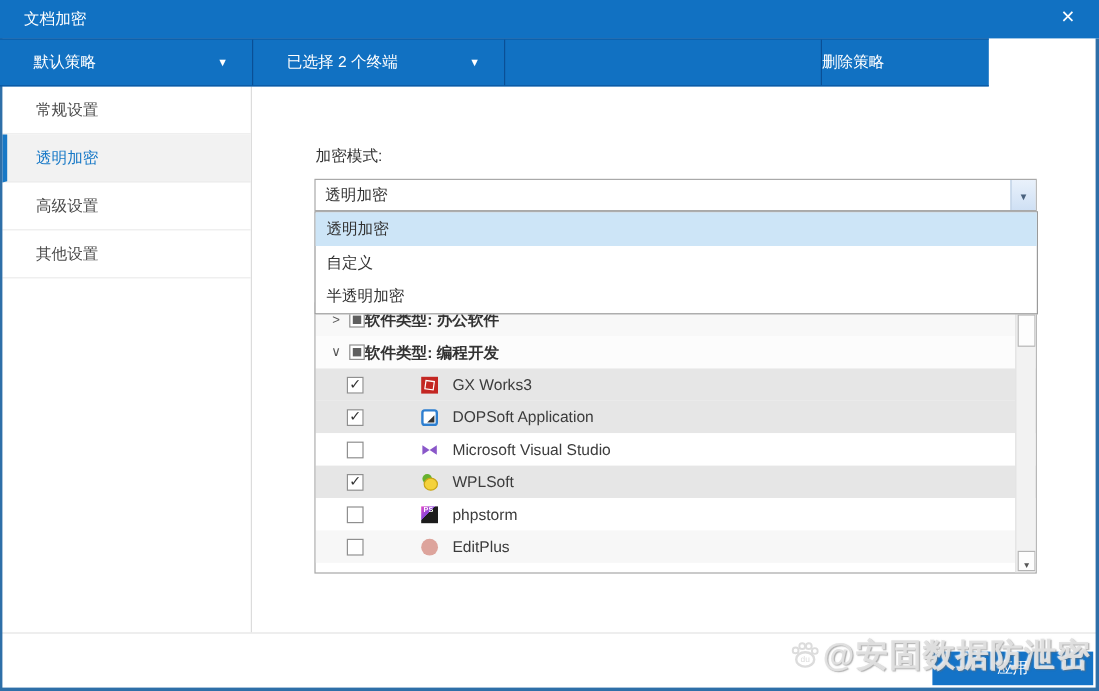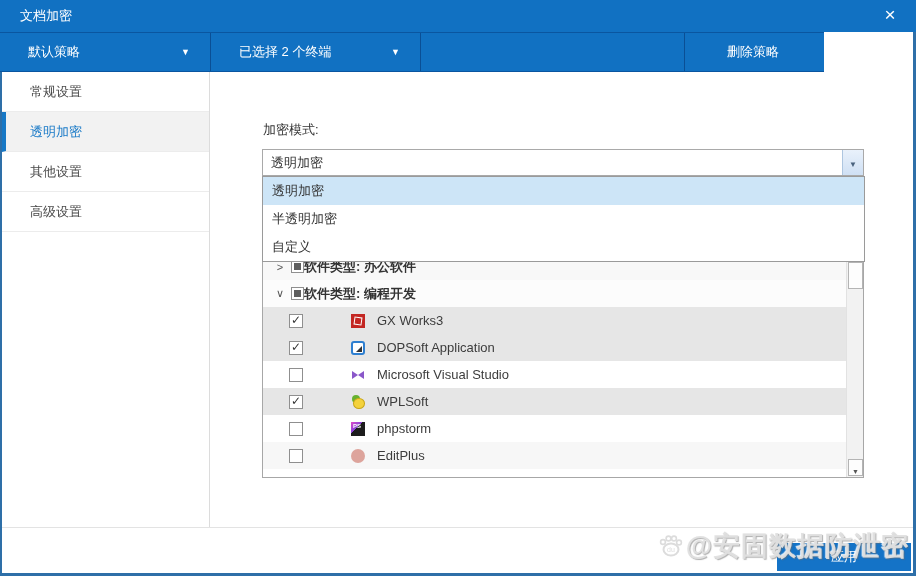--- a/index.html
+++ b/index.html
@@ -23,21 +23,21 @@
   
   .toolbar { position:absolute; left:0; top:32px; width:824px; height:40px;
              background:#1171c2; border-top:1px solid #0a56a0;
              border-bottom:1px solid #0a56a0; z-index:30; color:#fff; font-size:13px; }
   .tb-drop { position:absolute; top:0; height:100%; border-right:1px solid #0a4f95; }
   .tb-drop-1 { left:0; width:211px; }
   .tb-drop-2 { left:211px; width:210px; }
   .tb-label { position:absolute; left:28px; top:0; line-height:38px; }
   .tb-caret { position:absolute; right:20px; top:0; line-height:38px; font-size:9px; color:#fff; }
   .tb-delete { position:absolute; right:3px; top:0; width:137px; height:100%;
-               border-left:1px solid #0a4f95; text-align:center; line-height:38px; cursor:pointer; }
+               border-left:1px solid #0a4f95; text-align:left; line-height:38px; cursor:pointer; }
 
   
   .sidebar { position:absolute; left:2px; top:72px; width:208px; height:455px;
              background:#fff; border-right:1px solid #dcdcdc; }
   .side-item { height:40px; line-height:39px; padding-left:28px; font-size:13px;
                color:#4a4a4a; border-bottom:1px solid #ececec; cursor:pointer; }
   .side-item.active { background:#f2f2f2; color:#1879c7;
                       border-left:4px solid #1778c6; padding-left:24px; }
 
   
@@ -147,22 +147,22 @@
     <div class="tb-drop tb-drop-2">
       <span class="tb-label">已选择 2 个终端</span>
       <span class="tb-caret">▼</span>
     </div>
     <div class="tb-delete">删除策略</div>
   </div>
 
   <div class="sidebar">
     <div class="side-item">常规设置</div>
     <div class="side-item active">透明加密</div>
+    <div class="side-item">高级设置</div>
     <div class="side-item">其他设置</div>
-    <div class="side-item">高级设置</div>
   </div>
 
   <div class="mode-label">加密模式:</div>
 
   <div class="combo">
     <span>透明加密</span>
     <span class="combo-btn"><i>▼</i></span>
   </div>
 
   <div class="list">
@@ -221,22 +221,22 @@
     </div>
 
     <div class="sb-track">
       <div class="sb-thumb"></div>
       <div class="sb-down"><i>▼</i></div>
     </div>
   </div>
 
   <div class="popup">
     <div class="popup-item hl">透明加密</div>
+    <div class="popup-item">自定义</div>
     <div class="popup-item">半透明加密</div>
-    <div class="popup-item">自定义</div>
   </div>
 
   <div class="footer-divider"></div>
   <button class="apply-btn">应用</button>
 
   <div class="watermark">
     <svg class="wm-paw" width="26" height="26" viewBox="0 0 26 26">
       <ellipse cx="13" cy="16.5" rx="7.5" ry="6" fill="none" stroke="#d6d6d6" stroke-width="2"></ellipse>
       <circle cx="5" cy="9" r="2.4" fill="none" stroke="#d6d6d6" stroke-width="1.6"></circle>
       <circle cx="10.5" cy="5.5" r="2.4" fill="none" stroke="#d6d6d6" stroke-width="1.6"></circle>

